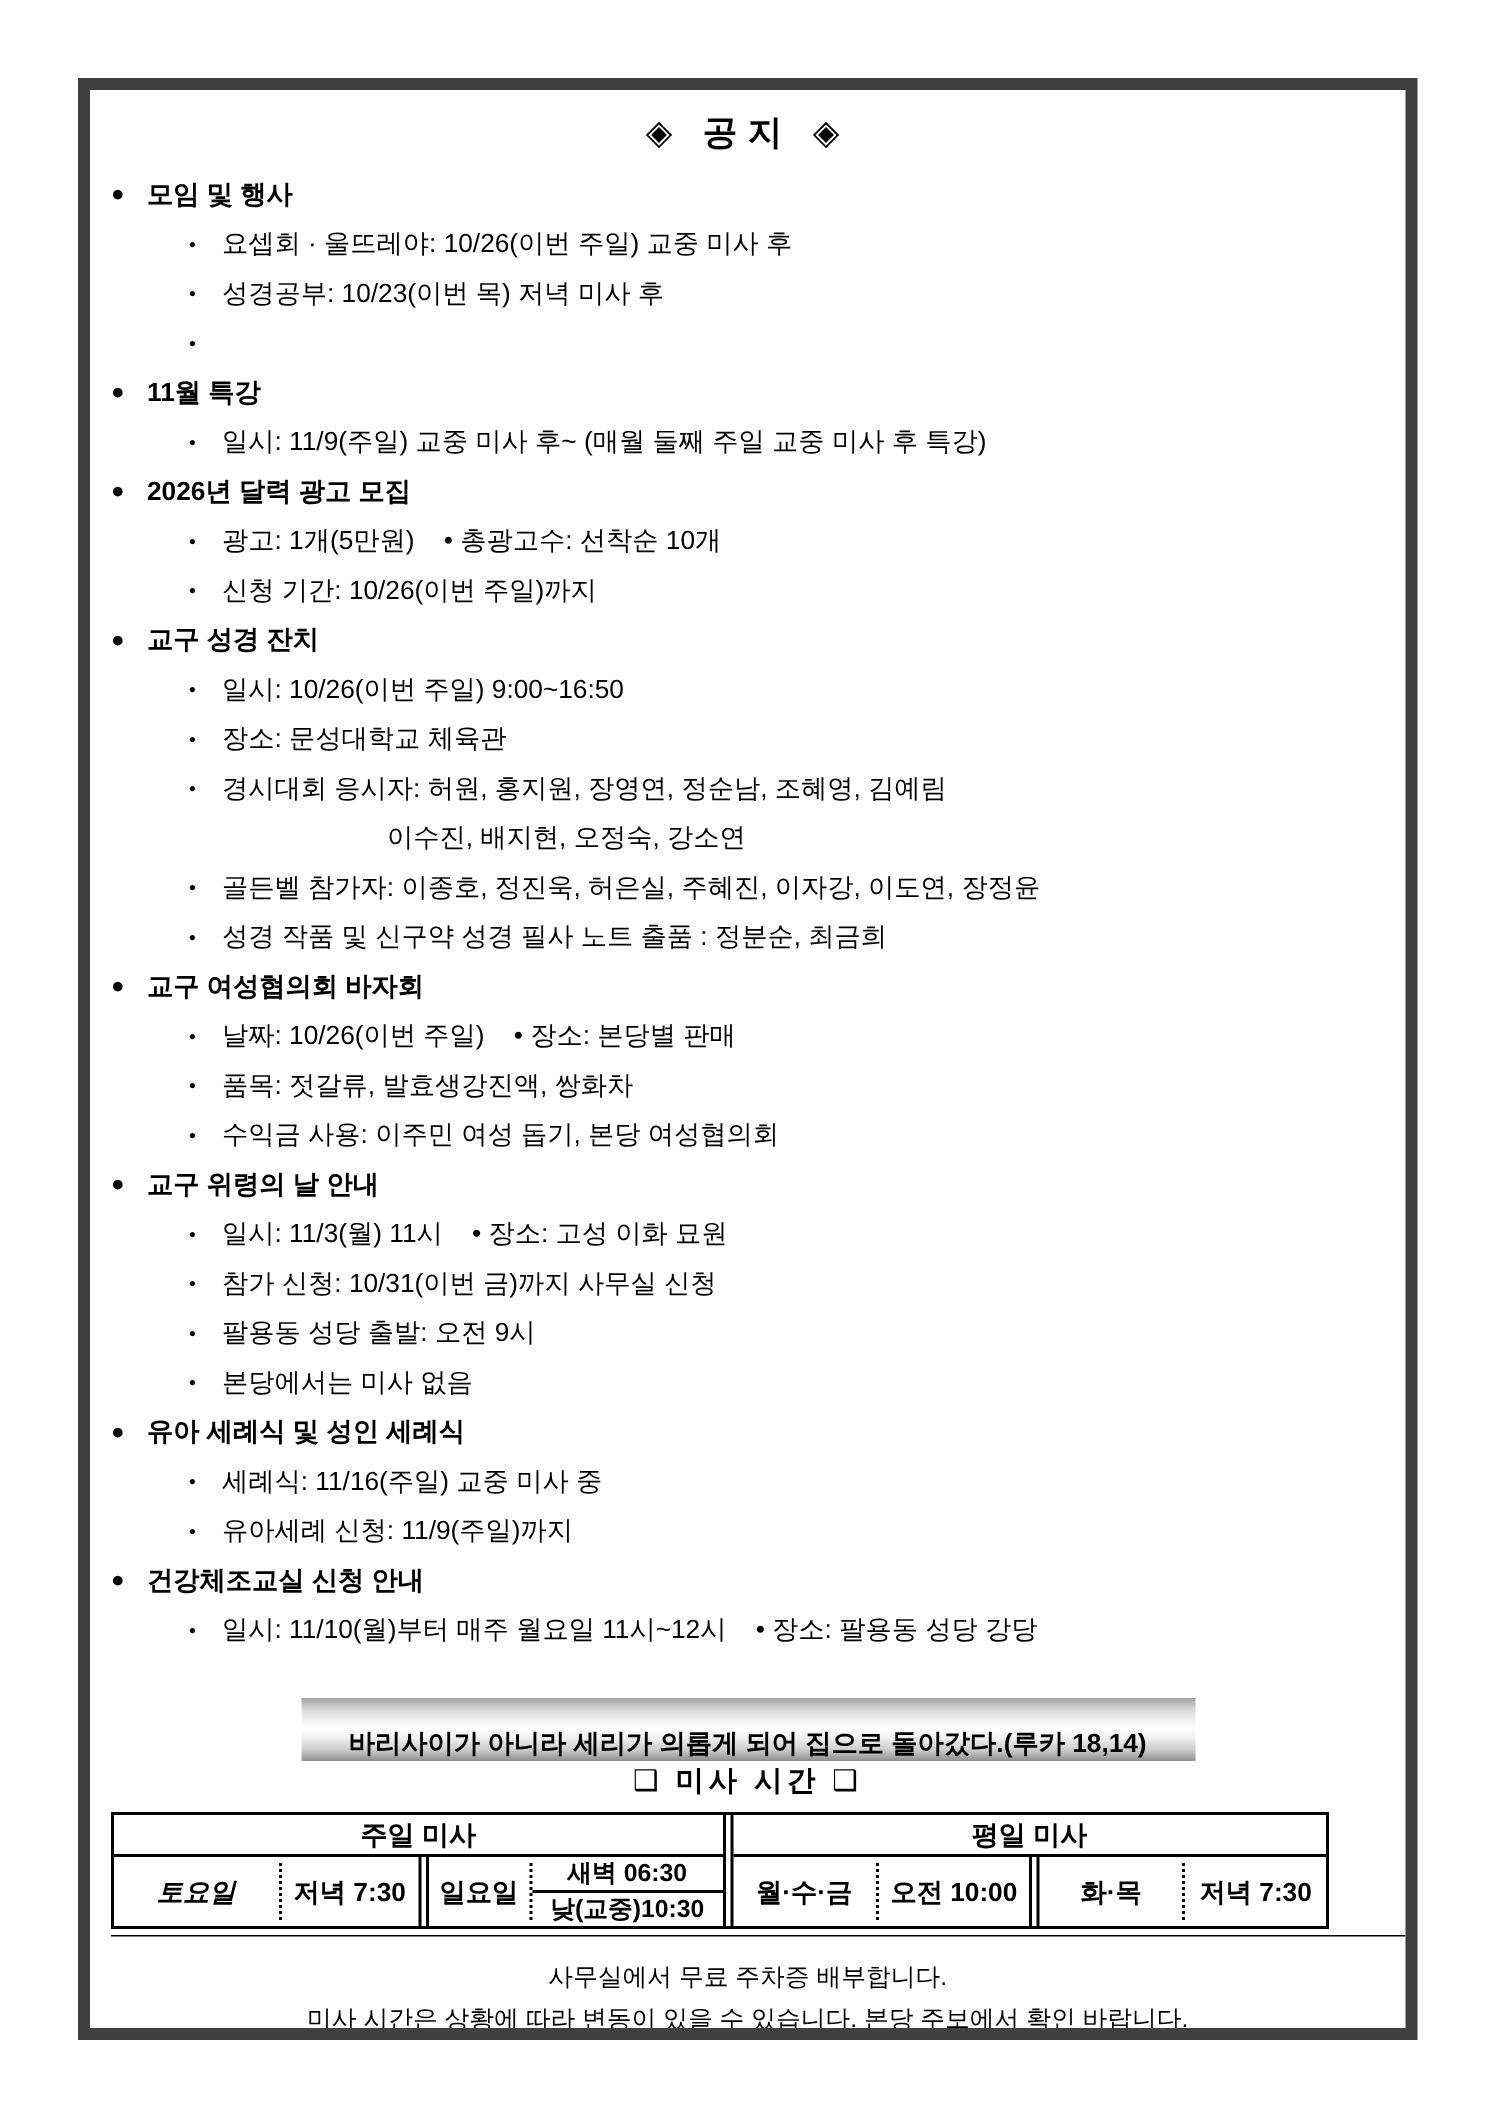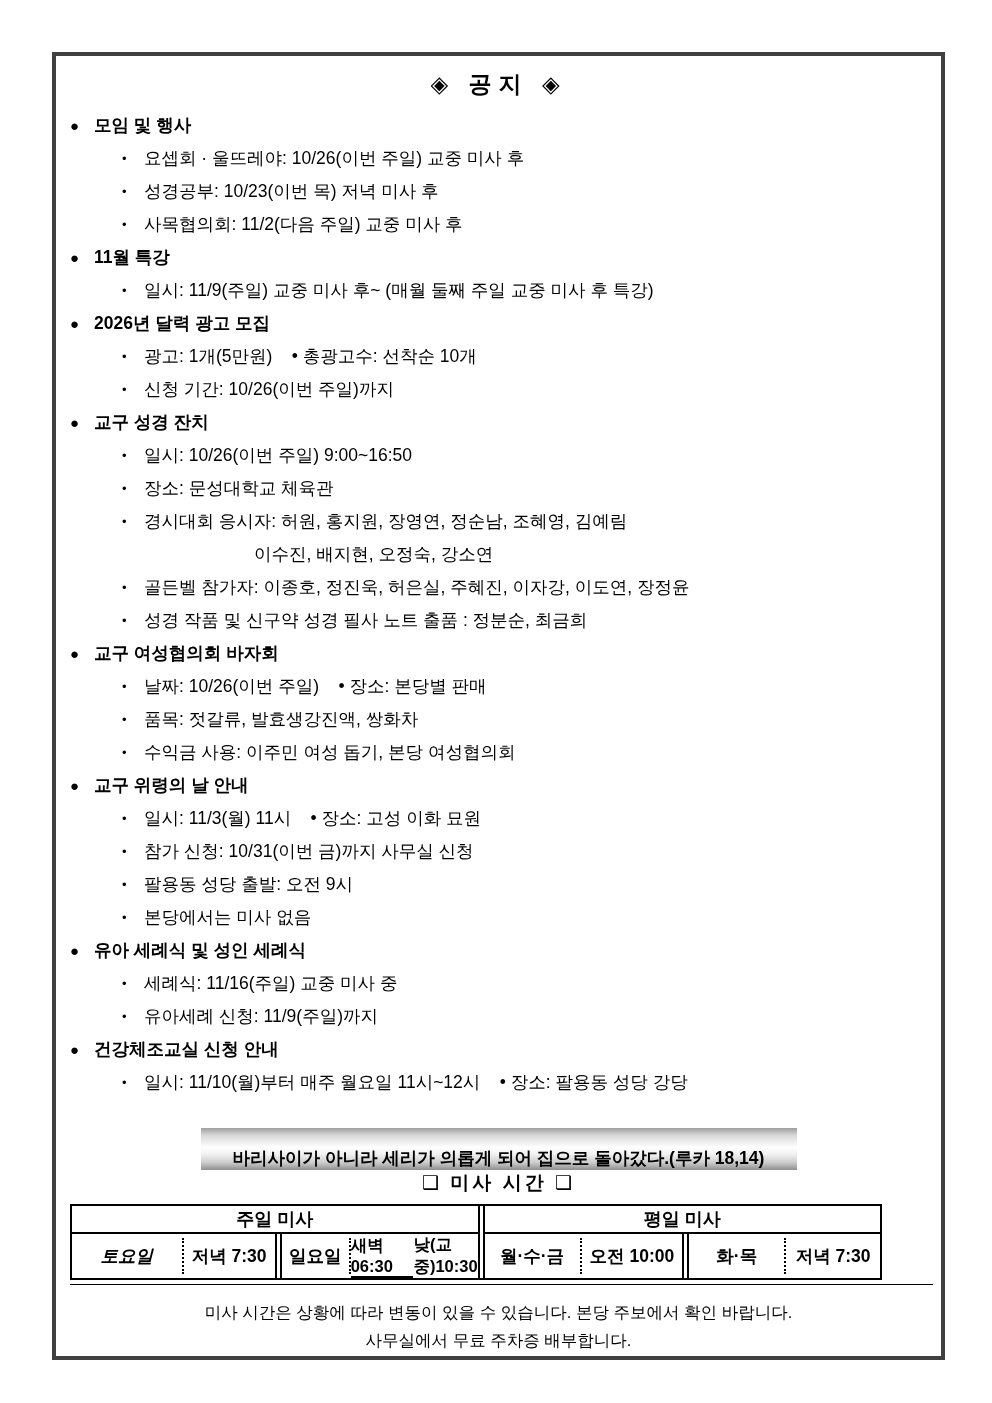--- a/index.html
+++ b/index.html
@@ -3,21 +3,21 @@
 <meta charset="utf-8">
 <style>
   html,body{margin:0;padding:0;}
   body{
     width:992px;height:1403px;background:#ffffff;position:relative;
     font-family:"Liberation Sans","DejaVu Sans",sans-serif;color:#000;
     -webkit-font-smoothing:antialiased;
   }
   .sheet{
     position:absolute;left:52px;top:52px;width:893px;height:1308px;
-    border:4px solid #404040;box-sizing:border-box;padding:0 14px;overflow:hidden;
+    border:8px solid #404040;box-sizing:border-box;padding:0 14px;overflow:hidden;
   }
   .page-title{
     text-align:center;font-size:23px;font-weight:bold;margin-top:13px;
     letter-spacing:7px;
   }
   .notice-list{margin-top:9px;font-size:17.5px;line-height:33px;}
   .heading-row{display:flex;font-weight:bold;}
   .mb{width:24px;flex:none;font-size:15px;}
   .item-row{display:flex;padding-left:52px;}
   .sb{width:22px;flex:none;font-size:13px;}
@@ -42,21 +42,21 @@
   .mhead{
     flex:none;height:26px;line-height:26px;text-align:center;
     font-weight:bold;font-size:18px;border-bottom:2.5px solid #000;
   }
   .mbody{flex:1;display:flex;align-items:stretch;height:46px;}
   .cell{display:flex;align-items:center;justify-content:center;font-weight:bold;font-size:17.5px;}
   .dotsep{width:0;border-left:2px dotted #000;margin:4px 0;}
   .dsep{width:3px;border-left:2.5px solid #000;border-right:2.5px solid #000;flex:none;}
   .cdsep{width:3px;border-left:2.5px solid #000;border-right:2.5px solid #000;flex:none;}
   .w-day1{width:27%;font-style:italic;} .w-time1{width:22.5%;} .w-day2{width:16.5%;}
-  .stack{flex:1;display:flex;flex-direction:row;}
+  .stack{flex:1;display:flex;flex-direction:column;}
   .srow{flex:1;display:flex;align-items:center;justify-content:center;font-weight:bold;font-size:16.5px;}
   .srow.top{border-bottom:2px solid #000;}
   .r-day1{width:24%;} .r-time1{width:25.5%;} .r-day2{width:24%;} .r-time2{flex:1;}
   .tline{width:863px;border-top:1.5px solid #000;margin-top:4px;}
   .notes{margin-top:13px;text-align:center;font-size:16.5px;line-height:28px;}
 </style>
 </head>
 <body>
 
 <div class="sheet">
@@ -73,21 +73,20 @@
       <div class="item-row">
           <span class="sb">•</span>
           <span class="itext">요셉회 · 울뜨레야: 10/26(이번 주일) 교중 미사 후</span>
         </div>
       <div class="item-row">
           <span class="sb">•</span>
           <span class="itext">성경공부: 10/23(이번 목) 저녁 미사 후</span>
         </div>
       <div class="item-row">
           <span class="sb">•</span>
-          <span class="itext">사목협의회: 11/2(다음 주일) 교중 미사 후</span>
         </div>
     </div>
 
     <div>
       <div class="heading-row">
         <span class="mb">●</span>
         <span>11월 특강</span>
       </div>
       <div class="item-row">
           <span class="sb">•</span>
@@ -240,18 +239,18 @@
         <div class="dsep"></div>
         <div class="cell r-day2">화·목</div>
         <div class="dotsep"></div>
         <div class="cell r-time2">저녁 7:30</div>
       </div>
     </div>
   </div>
   <div class="tline"></div>
 
   <div class="notes">
+    <div>사무실에서 무료 주차증 배부합니다.</div>
     <div>미사 시간은 상황에 따라 변동이 있을 수 있습니다. 본당 주보에서 확인 바랍니다.</div>
-    <div>사무실에서 무료 주차증 배부합니다.</div>
 
   </div>
 
 </div>
 
 </body></html>

